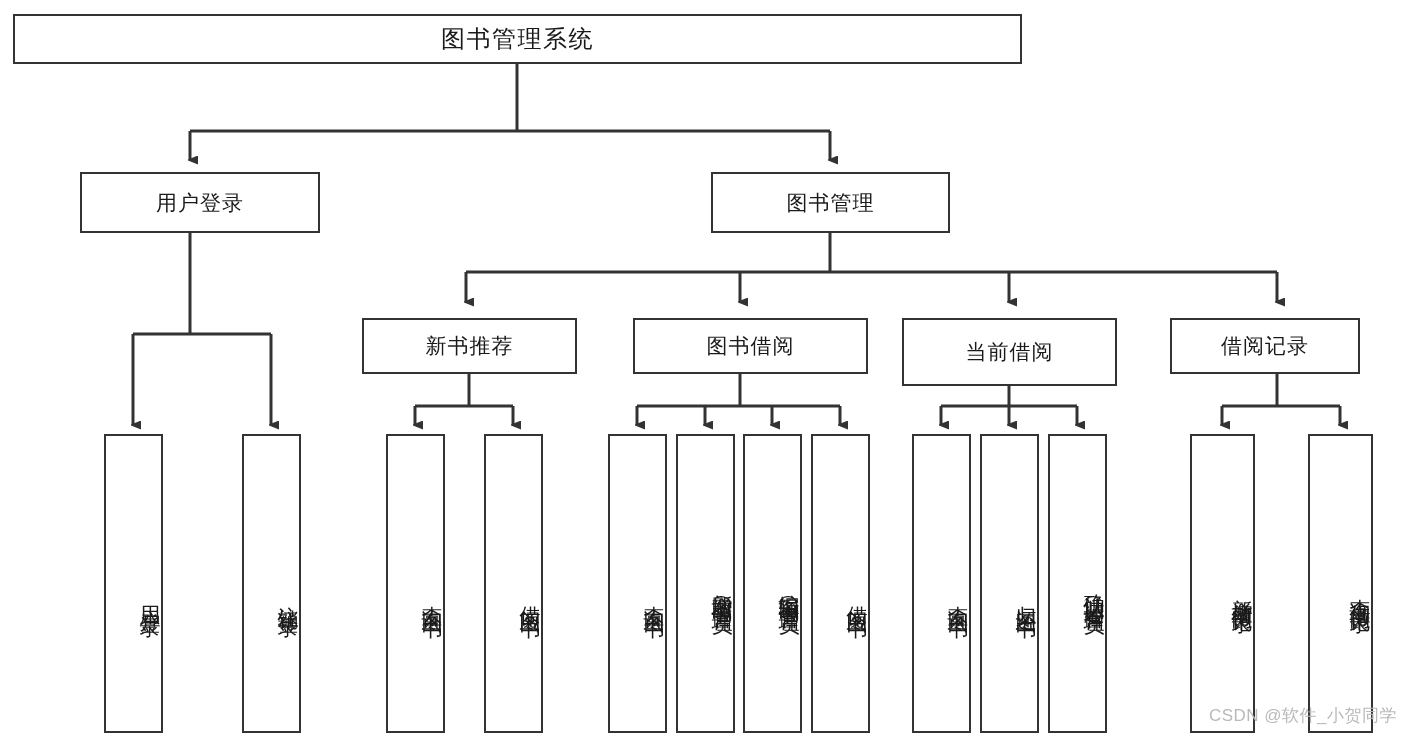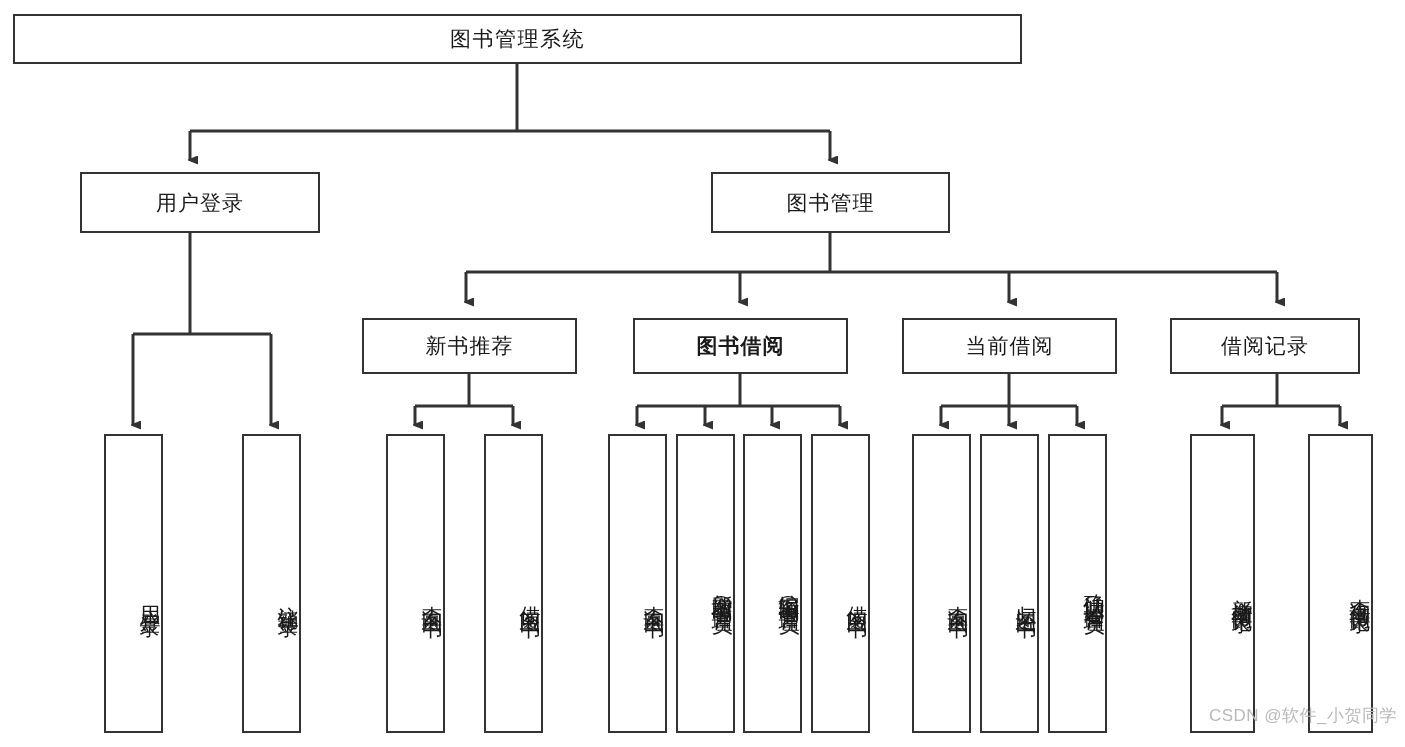--- a/index.html
+++ b/index.html
@@ -35,21 +35,21 @@
     justify-content: center;
     color: #1a1a1a;
     z-index: 2;
   }
   .node-h {
     font-size: 21px;
     letter-spacing: 1px;
     white-space: nowrap;
   }
   .node-title {
-    font-size: 21px;
+    font-size: 24px;
     letter-spacing: 1.5px;
   }
   .node-v {
     writing-mode: vertical-rl;
     text-orientation: upright;
     font-size: 21px;
     letter-spacing: 4px;
     line-height: 1;
     padding-top: 26px;
     align-items: flex-start;
@@ -128,23 +128,23 @@
   </svg>
 
   <div class="node node-title" style="left:13px; top:14px; width:1009px; height:50px;">图书管理系统</div>
 
   <div class="node node-h" style="left:80px; top:172px; width:240px; height:61px;">用户登录</div>
 
   <div class="node node-h" style="left:711px; top:172px; width:239px; height:61px;">图书管理</div>
 
   <div class="node node-h" style="left:362px; top:318px; width:215px; height:56px;">新书推荐</div>
 
-  <div class="node node-h" style="left:633px; top:318px; width:215px; height:56px;font-weight:bold;">图书借阅</div>
+  <div class="node node-h" style="left:633px; top:318px; width:235px; height:56px;">图书借阅</div>
 
-  <div class="node node-h" style="left:902px; top:318px; width:215px; height:56px;">当前借阅</div>
+  <div class="node node-h" style="left:902px; top:318px; width:215px; height:68px;">当前借阅</div>
 
   <div class="node node-h" style="left:1170px; top:318px; width:190px; height:56px;">借阅记录</div>
 
   <div class="node node-v" style="left:104px; top:434px; width:59px; height:299px;">用户登录</div>
 
   <div class="node node-v" style="left:242px; top:434px; width:59px; height:299px;">注销登录</div>
 
   <div class="node node-v" style="left:386px; top:434px; width:59px; height:299px;">查询图书</div>
 
   <div class="node node-v" style="left:484px; top:434px; width:59px; height:299px;">借阅图书</div>

